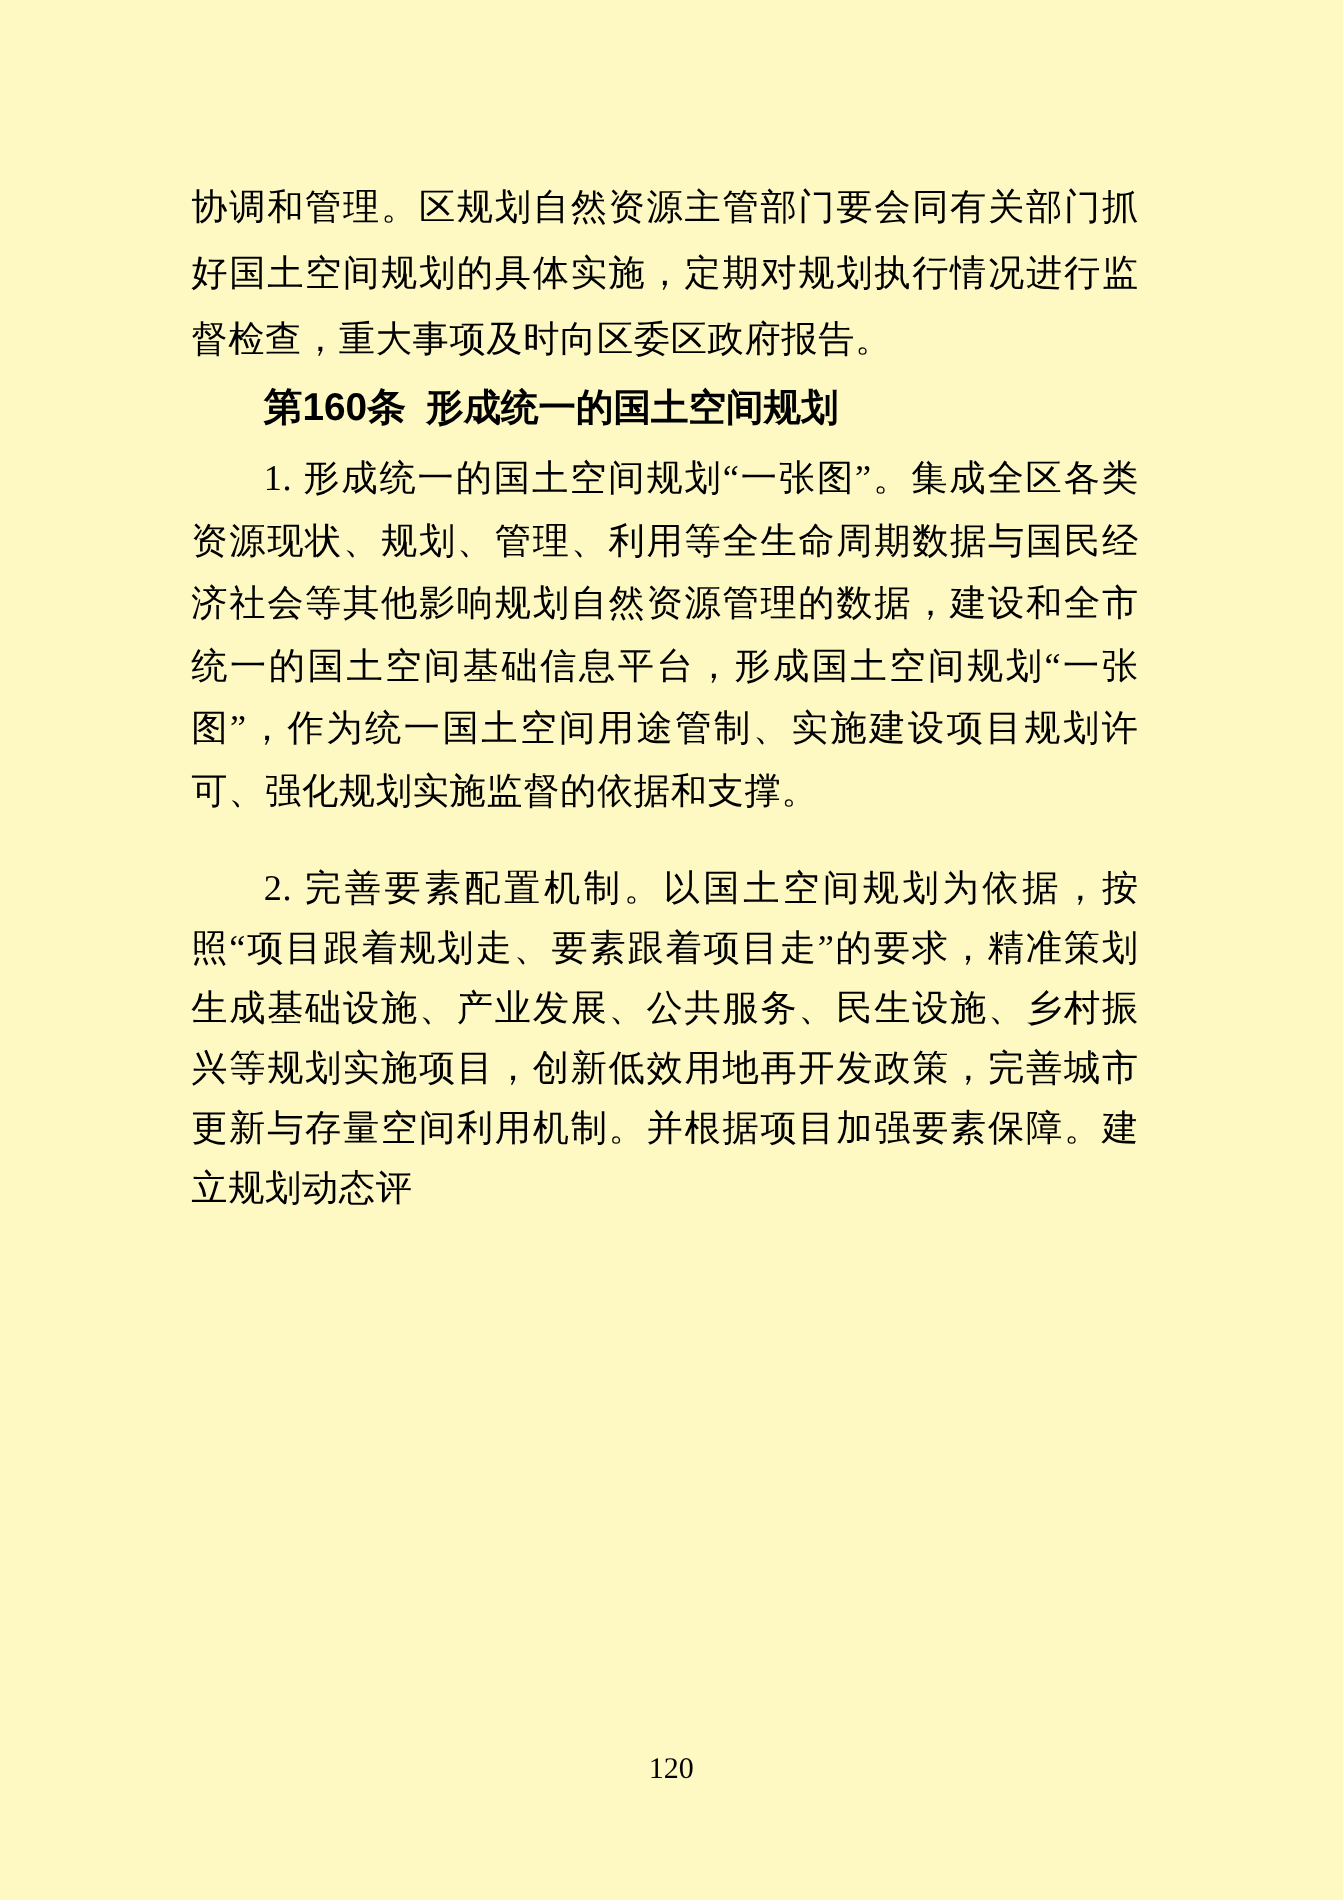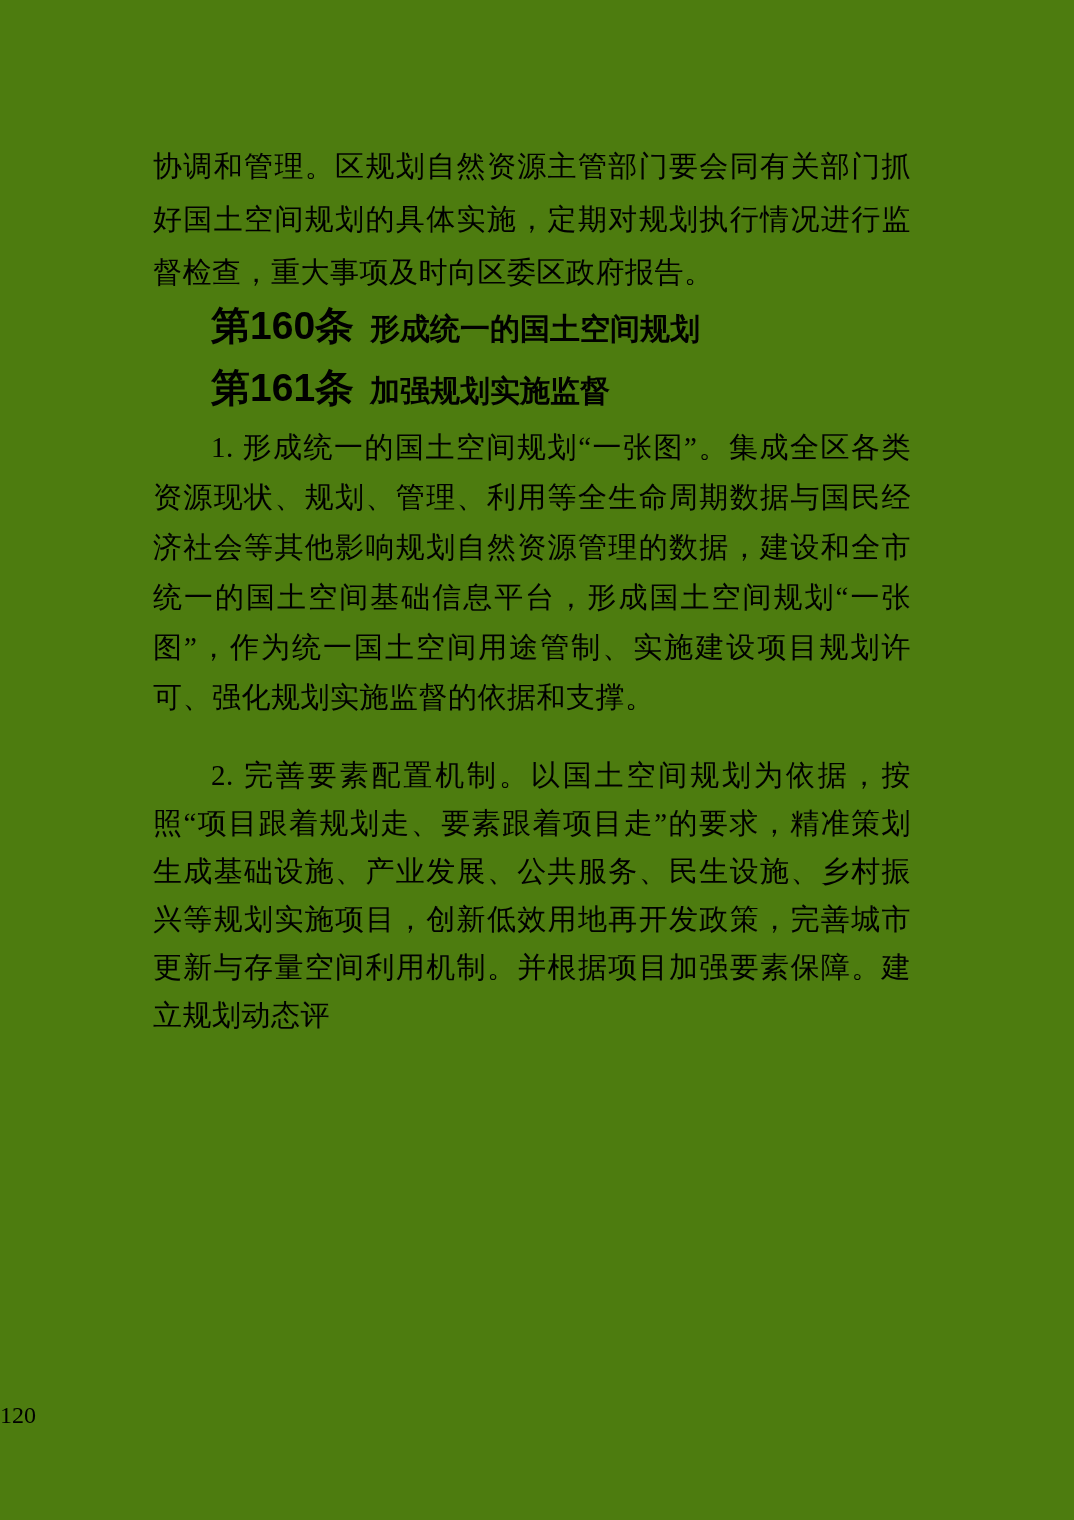--- a/index.html
+++ b/index.html
@@ -4,21 +4,21 @@
 <style>
   html, body {
     margin: 0;
     padding: 0;
     background: #ffffff;
   }
   .page {
     position: relative;
     width: 1074px;
     height: 1520px;
-    background: #4d7c0f;
+    background: #fef9c3;
     color: #000000;
     font-family: "Liberation Serif", "DejaVu Serif", serif;
     overflow: hidden;
   }
   .content {
     position: absolute;
     left: 153px;
     top: 140px;
     width: 758px;
   }
@@ -37,21 +37,21 @@
   .heading {
     margin: 0;
     padding-left: 58px;
     font-size: 30px;
     line-height: 53px;
     white-space: nowrap;
   }
   .heading .art-number {
     font-family: "Liberation Sans", "DejaVu Sans", sans-serif;
     font-weight: 700;
-    font-size: 39px;
+    font-size: 31px;
   }
   .heading .art-title {
     font-weight: 600;
     margin-left: 16px;
   }
   .heading.h161 {
     margin-top: 6px;
   }
   .para.item-1 {
     margin-top: 5px;
@@ -59,40 +59,38 @@
   }
   .para.item-2 {
     margin-top: 29px;
     line-height: 48px;
   }
   .page-footer {
     position: absolute;
     top: 1398px;
     left: 0;
     width: 1074px;
+    text-align: center;
     font-size: 24px;
     line-height: 34px;
   }
 </style>
 </head>
 <body>
 
 <div class="page">
   <div class="content">
 
     <p class="para">协调和管理。区规划自然资源主管部门要会同有关部门抓好国土空间规划的具体实施，定期对规划执行情况进行监督检查，重大事项及时向区委区政府报告。</p>
 
     <div class="heading">
       <span class="art-number">第160条</span><span class="art-title">形成统一的国土空间规划</span>
     </div>
 
 
-    <div class="heading h161">
-      <span class="art-number">第161条</span><span class="art-title">加强规划实施监督</span>
-    </div>
 
     <p class="para indent item-1">1. 形成统一的国土空间规划“一张图”。集成全区各类资源现状、规划、管理、利用等全生命周期数据与国民经济社会等其他影响规划自然资源管理的数据，建设和全市统一的国土空间基础信息平台，形成国土空间规划“一张图”，作为统一国土空间用途管制、实施建设项目规划许可、强化规划实施监督的依据和支撑。</p>
 
     <p class="para indent item-2">2. 完善要素配置机制。以国土空间规划为依据，按照“项目跟着规划走、要素跟着项目走”的要求，精准策划生成基础设施、产业发展、公共服务、民生设施、乡村振兴等规划实施项目，创新低效用地再开发政策，完善城市更新与存量空间利用机制。并根据项目加强要素保障。建立规划动态评</p>
 
   </div>
 
   <div class="page-footer">120</div>
 </div>
 

